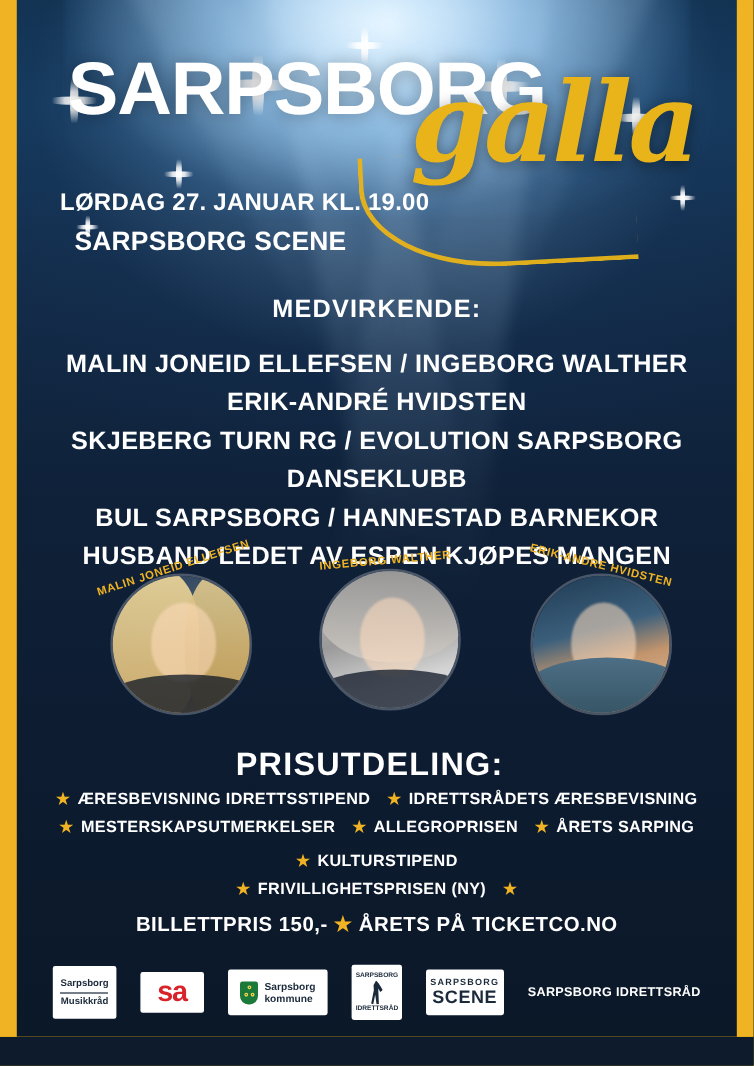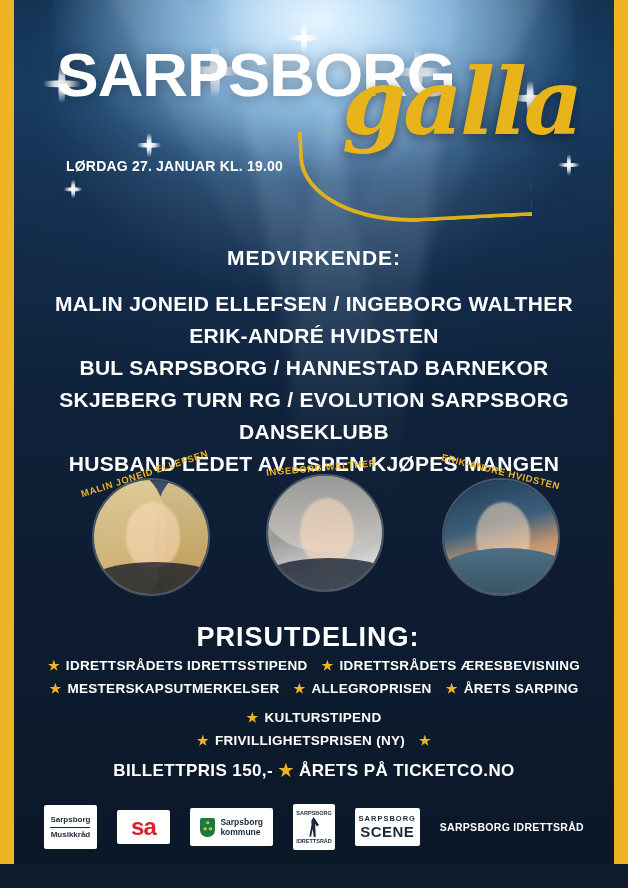--- a/index.html
+++ b/index.html
@@ -91,22 +91,22 @@
     position: absolute;
     left: 286px; top: 126px;
     width: 230px; height: 96px;
     border-bottom: 4px solid #e9b419;
     border-left: 4px solid #e9b419;
     border-bottom-left-radius: 120px 70px;
     transform: rotate(-3deg);
     opacity: .95;
   }
   .date-line {
-    position: absolute; left: 52px; top: 158px;
-    font-weight: bold; font-size: 14px; color: #ffffff;
+    position: absolute; left: 36px; top: 158px;
+    font-weight: bold; font-size: 20px; color: #ffffff;
     letter-spacing: 0.2px;
   }
   .venue-line {
     position: absolute; left: 48px; top: 188px;
     font-weight: bold; font-size: 22px; color: #ffffff;
     letter-spacing: 0.2px;
   }
 
   
   .section-head {
@@ -226,27 +226,28 @@
     <div class="spark" style="left:540px; top:150px; width:30px; height:30px;"></div>
     <div class="spark" style="left:46px; top:176px; width:26px; height:26px;"></div>
 
     <div class="title-wrap">
       <div class="title-main">SARPSBORG</div>
     </div>
     <div class="script-tail"></div>
     <div class="title-script">galla</div>
 
     <div class="date-line">LØRDAG 27. JANUAR KL. 19.00</div>
+    <div class="venue-line">SARPSBORG SCENE</div>
 
     <div id="medvirkende-head" class="section-head">MEDVIRKENDE:</div>
     <div class="perf-list">
       <div class="perf-row">MALIN JONEID ELLEFSEN  /  INGEBORG WALTHER</div>
       <div class="perf-row">ERIK-ANDRÉ HVIDSTEN</div>
+      <div class="perf-row">SKJEBERG TURN RG  /  EVOLUTION SARPSBORG DANSEKLUBB</div>
       <div class="perf-row">BUL SARPSBORG  /  HANNESTAD BARNEKOR</div>
-      <div class="perf-row">SKJEBERG TURN RG  /  EVOLUTION SARPSBORG DANSEKLUBB</div>
       <div class="perf-row">HUSBAND LEDET AV ESPEN KJØPES MANGEN</div>
     </div>
 
     <div class="portraits">
       <div class="portrait p1">
         <div class="face f1"></div>
         <div class="hair-l"></div>
         <div class="hair-r"></div>
         <div class="head-sh"></div>
         <div class="shoulders"></div>
@@ -265,21 +266,21 @@
       <div class="name-tag nt1">MALIN JONEID ELLEFSEN</div>
       <div class="name-tag nt2">INGEBORG WALTHER</div>
       <div class="name-tag nt3">ERIK-ANDRE HVIDSTEN</div>
     </div>
 
     <div id="prisutdeling-head" class="section-head">PRISUTDELING:</div>
     <div class="awards">
       <div class="award-row">
         <span class="award">
           <span class="star">★</span>
-          <span>IDRETTSRÅDETS IDRETTSSTIPEND</span>
+          <span>ÆRESBEVISNING IDRETTSSTIPEND</span>
         </span>
         <span class="award">
           <span class="star">★</span>
           <span>IDRETTSRÅDETS ÆRESBEVISNING</span>
         </span>
       </div>
       <div class="award-row">
         <span class="award">
           <span class="star">★</span>
           <span>MESTERSKAPSUTMERKELSER</span>

